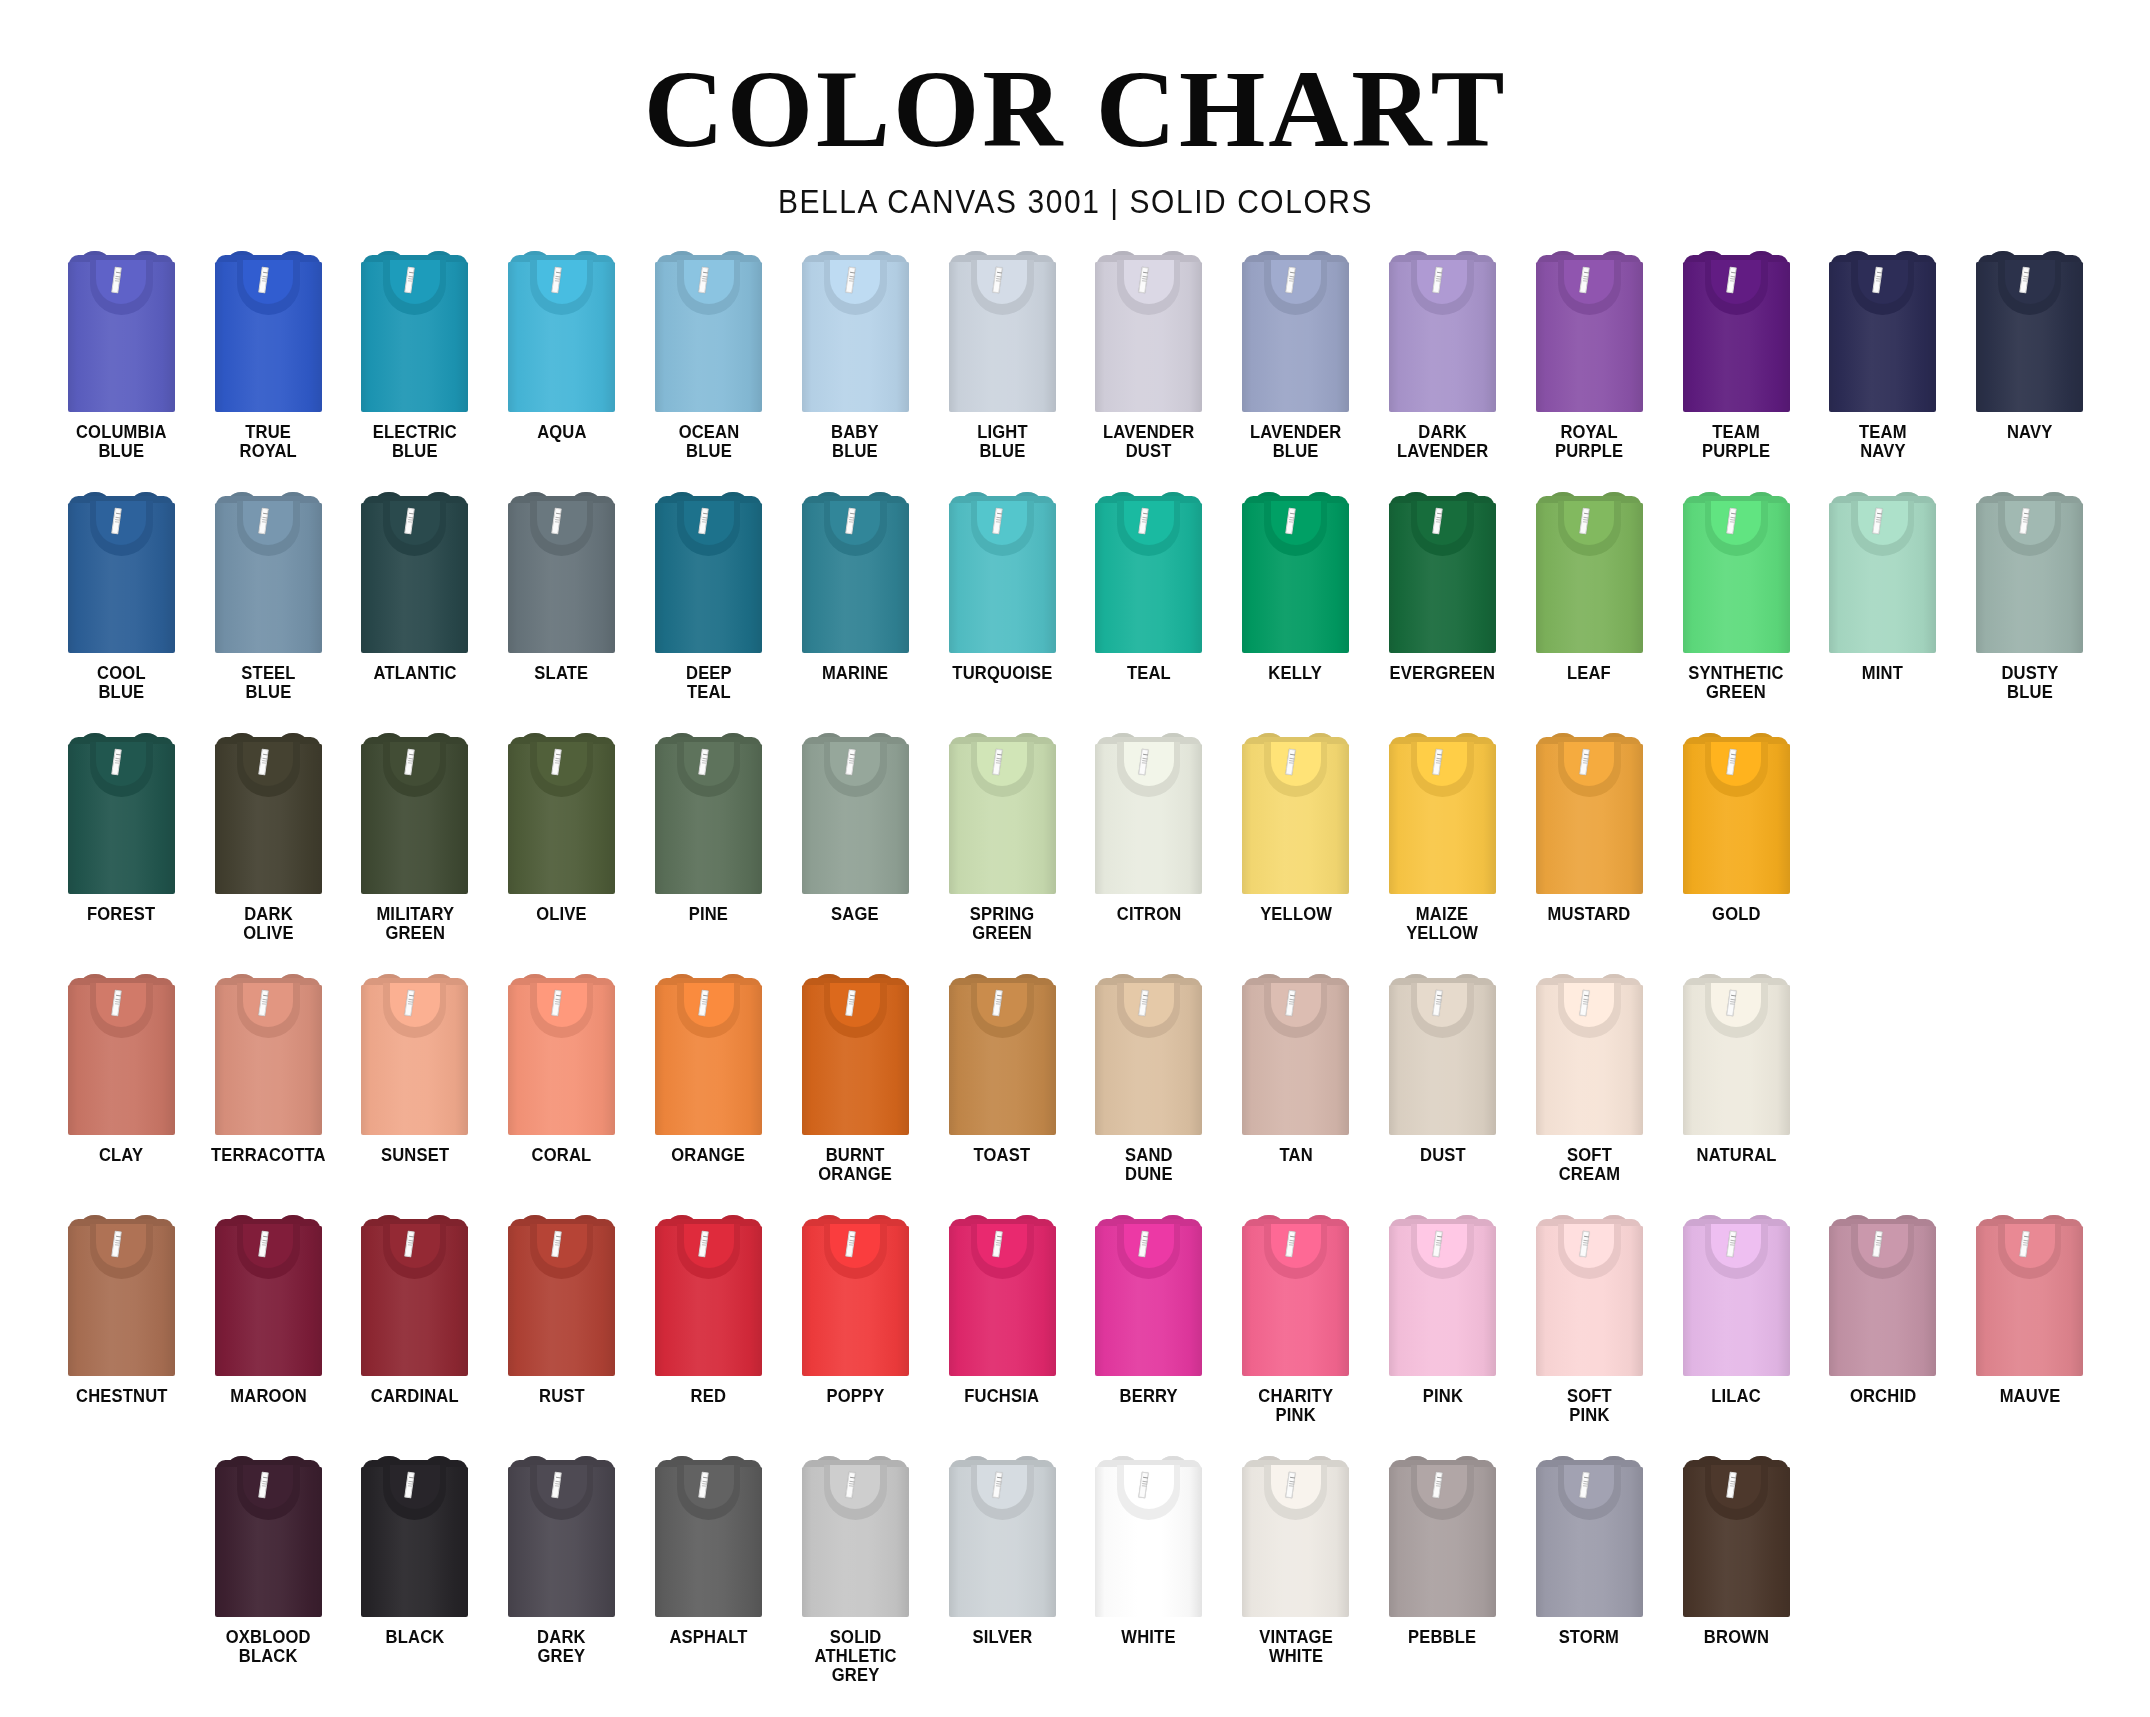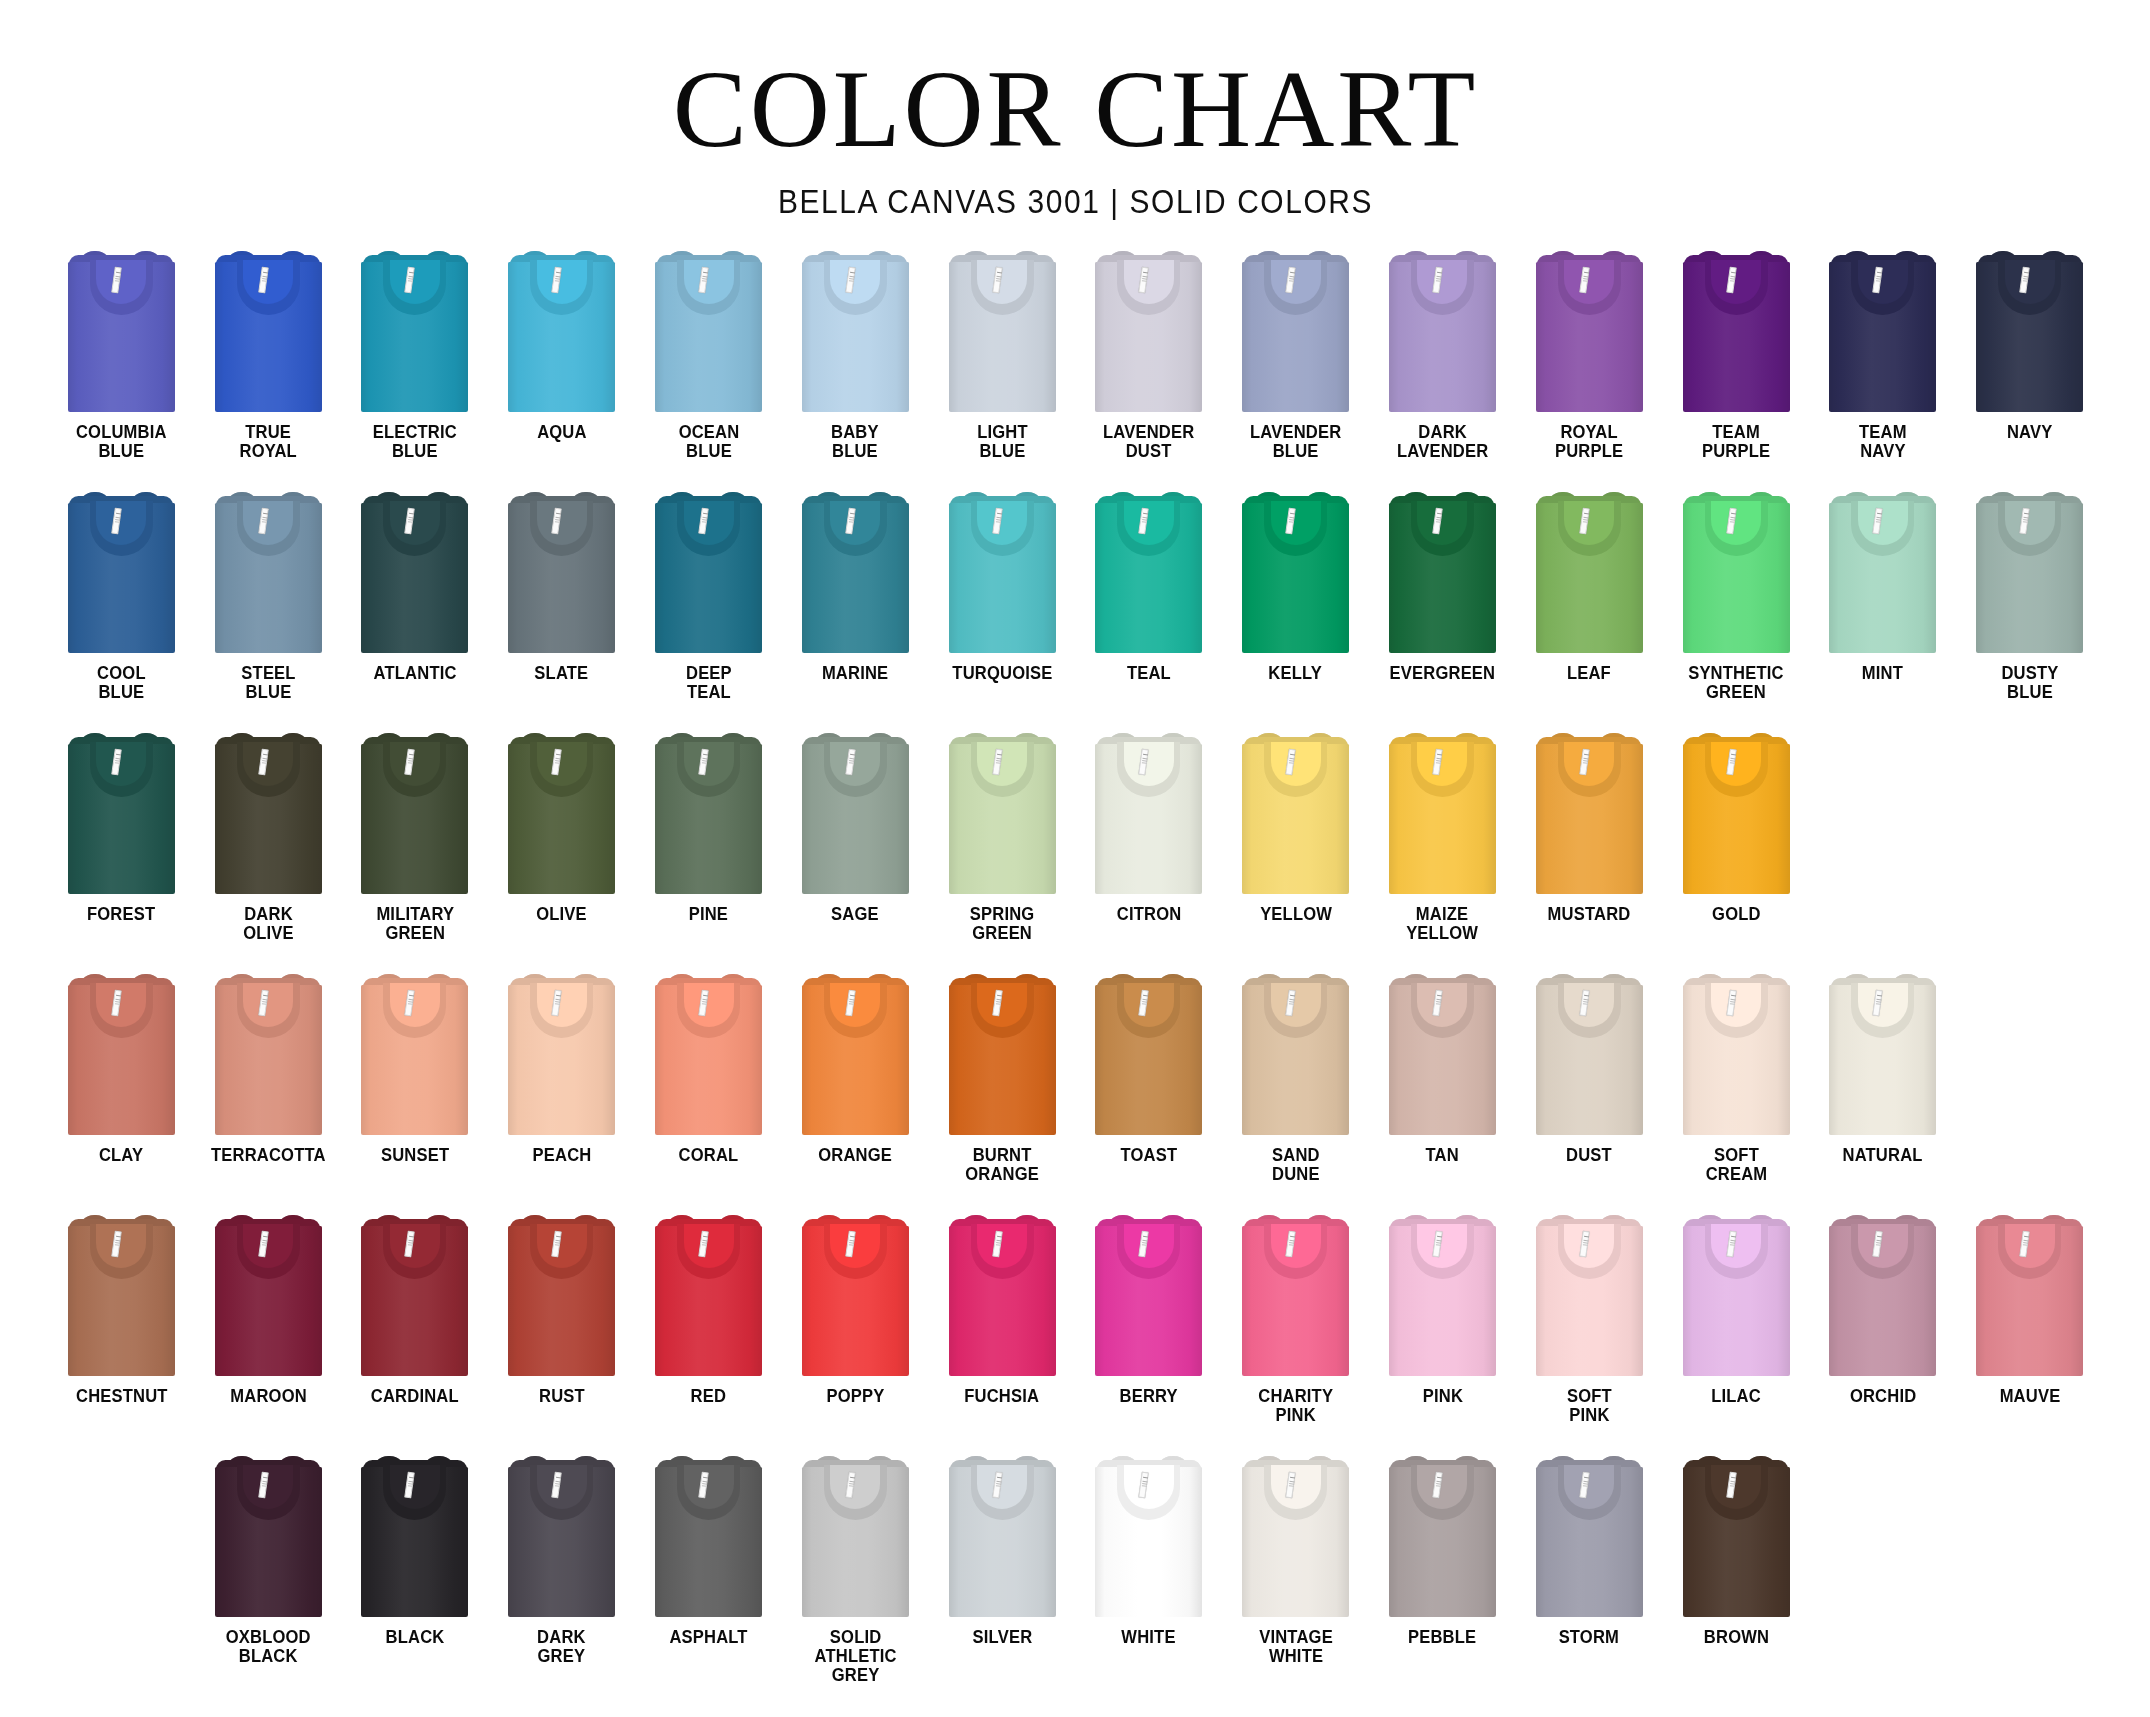--- a/index.html
+++ b/index.html
@@ -19,21 +19,21 @@
   
   #header {
     text-align: center;
     padding-top: 53px;
   }
 
   #chart-title {
     font-family: "Liberation Serif", serif;
     font-size: 111px;
     line-height: 1.0;
-    font-weight: 400;
+    font-weight: 700;
     letter-spacing: 2.9px;
     color: #0a0a0a;
   }
 
   #chart-subtitle {
     margin-top: 17.5px;
     font-family: "Liberation Sans", sans-serif;
     font-size: 34px;
     font-weight: 400;
     letter-spacing: 1.8px;
@@ -756,32 +756,20 @@
             <div class="hump-r"></div>
             <div class="collar-band"></div>
             <div class="shirt-body"></div>
             <div class="neck-ring"></div>
             <div class="neck-hole"></div>
             <div class="tag"></div>
           </div>
           <div class="label">SUNSET</div>
         </div>
         <div class="cell">
-          <div class="shirt" style="--c: #f7c9ad;">
-            <div class="hump-l"></div>
-            <div class="hump-r"></div>
-            <div class="collar-band"></div>
-            <div class="shirt-body"></div>
-            <div class="neck-ring"></div>
-            <div class="neck-hole"></div>
-            <div class="tag"></div>
-          </div>
-          <div class="label">PEACH</div>
-        </div>
-        <div class="cell">
           <div class="shirt" style="--c: #f59377;">
             <div class="hump-l"></div>
             <div class="hump-r"></div>
             <div class="collar-band"></div>
             <div class="shirt-body"></div>
             <div class="neck-ring"></div>
             <div class="neck-hole"></div>
             <div class="tag"></div>
           </div>
           <div class="label">CORAL</div>

